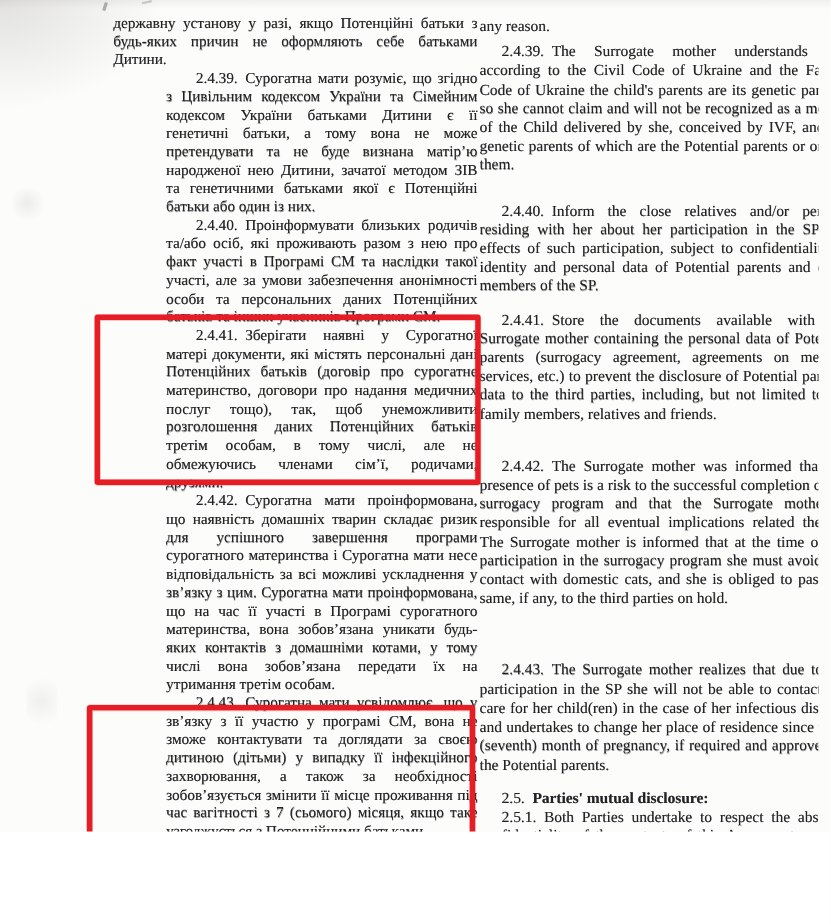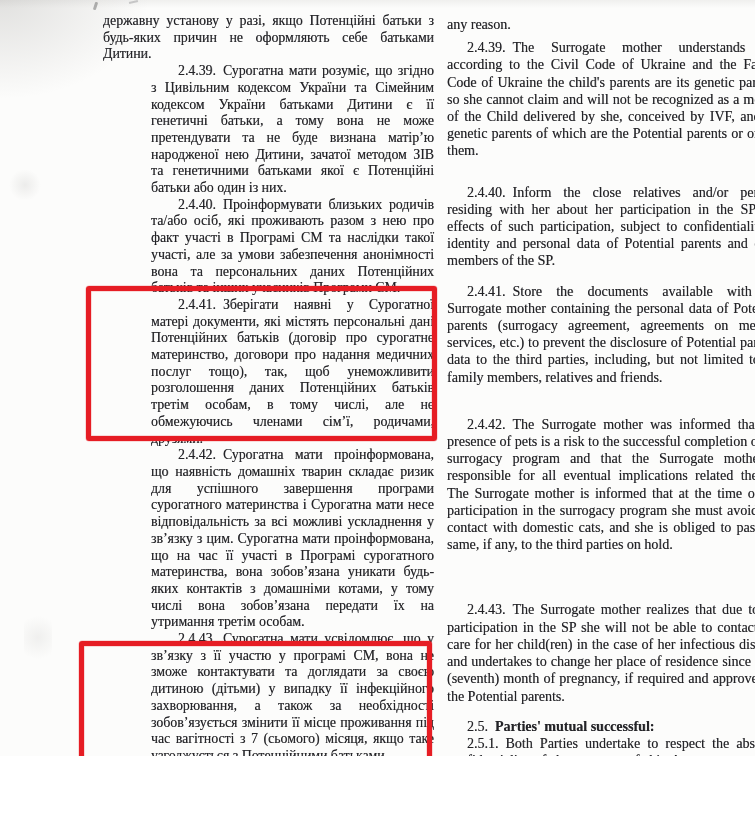--- a/index.html
+++ b/index.html
@@ -23,21 +23,21 @@
     background:radial-gradient(circle,rgba(130,128,124,0.13),transparent 70%);}
   .smudge-2{position:absolute;left:24px;top:610px;width:28px;height:55px;
     background:radial-gradient(circle,rgba(130,128,124,0.10),transparent 70%);}
   
   .col-left{
     position:absolute;left:103px;top:13px;width:331px;
     font-size:13.8px;line-height:16.7px;text-align:justify;
     text-shadow:0.3px 0.3px 0.4px rgba(35,35,39,0.5);
   }
   .col-right-outer{
-    position:absolute;left:447px;top:16px;width:308px;height:824px;overflow:hidden;
+    position:absolute;left:436px;top:16px;width:308px;height:824px;overflow:hidden;
   }
   .col-right{
     width:336px;font-size:14px;line-height:17.2px;text-align:justify;
     text-shadow:0.3px 0.3px 0.4px rgba(35,35,39,0.5);
   }
   p{margin:0;}
   .indent-l{text-indent:27px;margin-left:48px;}
   .indent-r{text-indent:20px;}
   .num{font-weight:normal;margin-right:7px;}
   .heading{font-weight:bold;}
@@ -59,36 +59,36 @@
   <div class="corner-shade"></div>
   <div class="top-edge"></div>
   <div class="pencil-mark-1"></div>
   <div class="pencil-mark-2"></div>
   <div class="smudge-1"></div>
   <div class="smudge-2"></div>
 
   <div class="col-left">
     <p><span>державну установу у разі, якщо Потенційні батьки з будь-яких причин не оформляють себе батьками Дитини.</span></p>
     <p class="indent-l"><span class="num">2.4.39.</span><span>Сурогатна мати розуміє, що згідно з Цивільним кодексом України та Сімейним кодексом України батьками Дитини є її генетичні батьки, а тому вона не може претендувати та не буде визнана матір’ю народженої нею Дитини, зачатої методом ЗІВ та генетичними батьками якої є Потенційні батьки або один із них.</span></p>
-    <p class="indent-l"><span class="num">2.4.40.</span><span>Проінформувати близьких родичів та/або осіб, які проживають разом з нею про факт участі в Програмі СМ та наслідки такої участі, але за умови забезпечення анонімності вона та персональних даних Потенційних батьків та інших учасників Програми СМ.</span></p>
+    <p class="indent-l"><span class="num">2.4.40.</span><span>Проінформувати близьких родичів та/або осіб, які проживають разом з нею про факт участі в Програмі СМ та наслідки такої участі, але за умови забезпечення анонімності особи та персональних даних Потенційних батьків та інших учасників Програми СМ.</span></p>
     <p class="indent-l"><span class="num">2.4.41.</span><span>Зберігати наявні у Сурогатної матері документи, які містять персональні дані Потенційних батьків (договір про сурогатне материнство, договори про надання медичних послуг тощо), так, щоб унеможливити розголошення даних Потенційних батьків третім особам, в тому числі, але не обмежуючись членами сім’ї, родичами, друзями.</span></p>
     <p class="indent-l"><span class="num">2.4.42.</span><span>Сурогатна мати проінформована, що наявність домашніх тварин складає ризик для успішного завершення програми сурогатного материнства і Сурогатна мати несе відповідальність за всі можливі ускладнення у зв’язку з цим. Сурогатна мати проінформована, що на час її участі в Програмі сурогатного материнства, вона зобов’язана уникати будь-яких контактів з домашніми котами, у тому числі вона зобов’язана передати їх на утримання третім особам.</span></p>
     <p class="indent-l"><span class="num">2.4.43.</span><span>Сурогатна мати усвідомлює, що у зв’язку з її участю у програмі СМ, вона не зможе контактувати та доглядати за своєю дитиною (дітьми) у випадку її інфекційного захворювання, а також за необхідності зобов’язується змінити її місце проживання під час вагітності з 7 (сьомого) місяця, якщо таке узгоджується з Потенційними батьками.</span></p>
     <p class="indent-l justify-last"><span class="num">2.5.1.</span><span>Обидві Сторони зобов'язуються дотримуватися абсолютної конфіденційності</span></p>
   </div>
 
   <div class="col-right-outer">
     <div class="col-right">
       <p><span>any reason.</span></p>
       <p class="indent-r mt6"><span class="num">2.4.39.</span><span>The Surrogate mother understands that according to the Civil Code of Ukraine and the Family Code of Ukraine the child's parents are its genetic parents, so she cannot claim and will not be recognized as a mother of the Child delivered by she, conceived by IVF, and the genetic parents of which are the Potential parents or one of them.</span></p>
       <p class="indent-r mt24"><span class="num">2.4.40.</span><span>Inform the close relatives and/or persons residing with her about her participation in the SP and effects of such participation, subject to confidentiality of identity and personal data of Potential parents and other members of the SP.</span></p>
       <p class="indent-r mt13"><span class="num">2.4.41.</span><span>Store the documents available with the Surrogate mother containing the personal data of Potential parents (surrogacy agreement, agreements on medical services, etc.) to prevent the disclosure of Potential parents' data to the third parties, including, but not limited to, by family members, relatives and friends.</span></p>
       <p class="indent-r mt30"><span class="num">2.4.42.</span><span>The Surrogate mother was informed that the presence of pets is a risk to the successful completion of the surrogacy program and that the Surrogate mother is responsible for all eventual implications related thereto. The Surrogate mother is informed that at the time of her participation in the surrogacy program she must avoid any contact with domestic cats, and she is obliged to pass the same, if any, to the third parties on hold.</span></p>
       <p class="indent-r mt48"><span class="num">2.4.43.</span><span>The Surrogate mother realizes that due to her participation in the SP she will not be able to contact and care for her child(ren) in the case of her infectious disease, and undertakes to change her place of residence since the 7 (seventh) month of pregnancy, if required and approved by the Potential parents.</span></p>
-      <p class="indent-r mt13 heading"><span class="num">2.5.</span><span>Parties' mutual successful:</span></p>
+      <p class="indent-r mt13 heading"><span class="num">2.5.</span><span>Parties' mutual disclosure:</span></p>
       <p class="indent-r justify-last"><span class="num">2.5.1.</span><span>Both Parties undertake to respect the absolute confidentiality of the contents of this Agreement and not disclose the fact of its conclusion unless required by applicable law</span></p>
     </div>
   </div>
 
   <div class="hl hl-1"></div>
   <div class="hl hl-2"></div>
 
 </div>
 
 </body></html>

